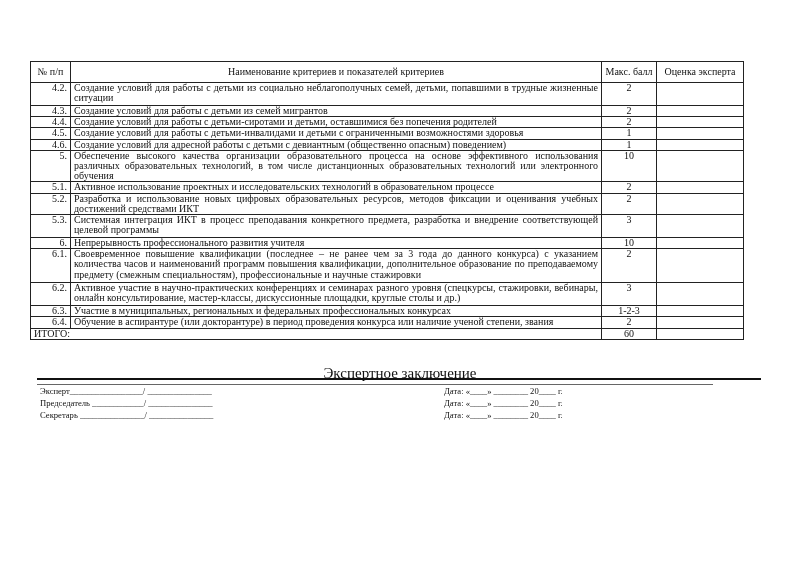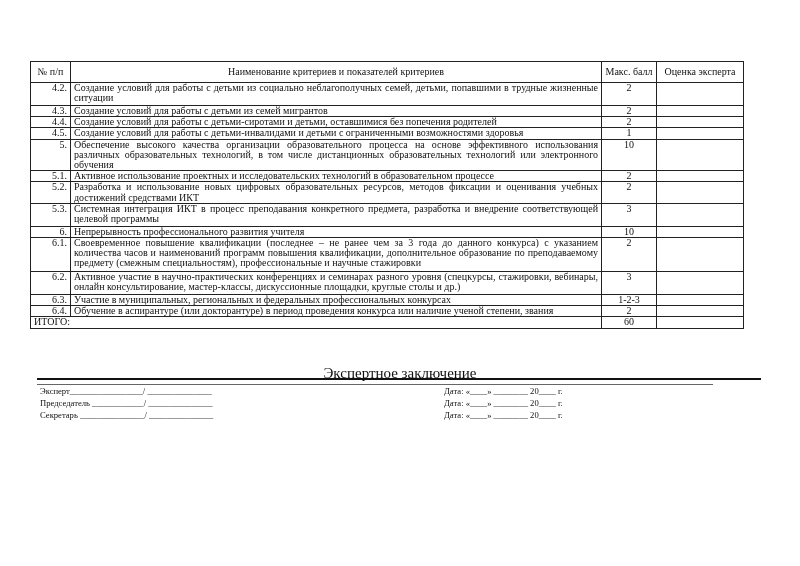--- a/index.html
+++ b/index.html
@@ -52,20 +52,26 @@
       </tr>
       <tr style="height: 11px;">
         <td class="num">4.4.</td>
         <td class="name">Создание условий для работы с детьми-сиротами и детьми, оставшимися без попечения родителей</td>
         <td class="max">2</td>
         <td></td>
       </tr>
       <tr style="height: 11px;">
         <td class="num">4.5.</td>
         <td class="name">Создание условий для работы с детьми-инвалидами и детьми с ограниченными возможностями здоровья</td>
+        <td class="max">1</td>
+        <td></td>
+      </tr>
+      <tr style="height: 11px;">
+        <td class="num">4.6.</td>
+        <td class="name">Создание условий для адресной работы с детьми с девиантным (общественно опасным) поведением)</td>
         <td class="max">1</td>
         <td></td>
       </tr>
       <tr style="height: 24px;">
         <td class="num">5.</td>
         <td class="name">Обеспечение высокого качества организации образовательного процесса на основе эффективного использования различных образовательных технологий, в том числе дистанционных образовательных технологий или электронного обучения</td>
         <td class="max">10</td>
         <td></td>
       </tr>
       <tr style="height: 11px;">

